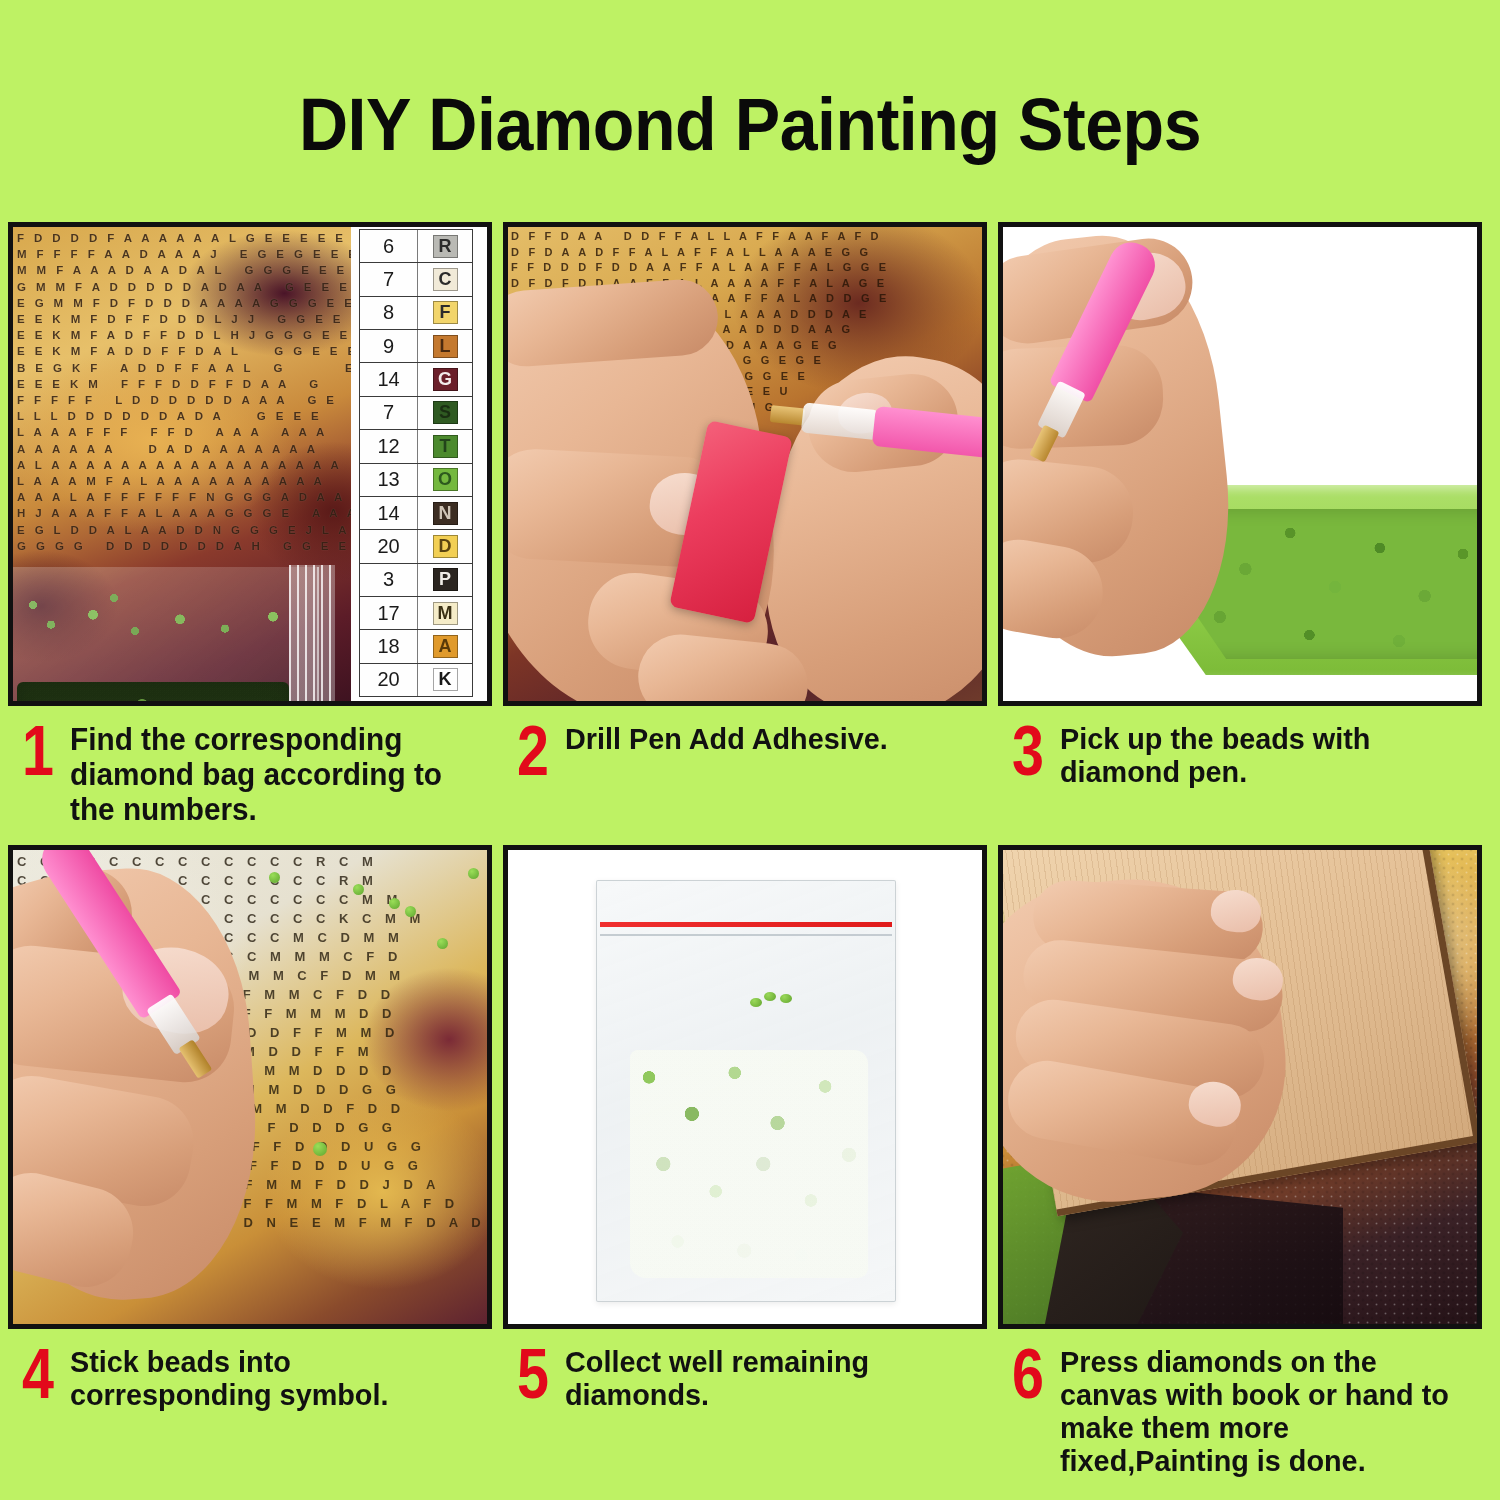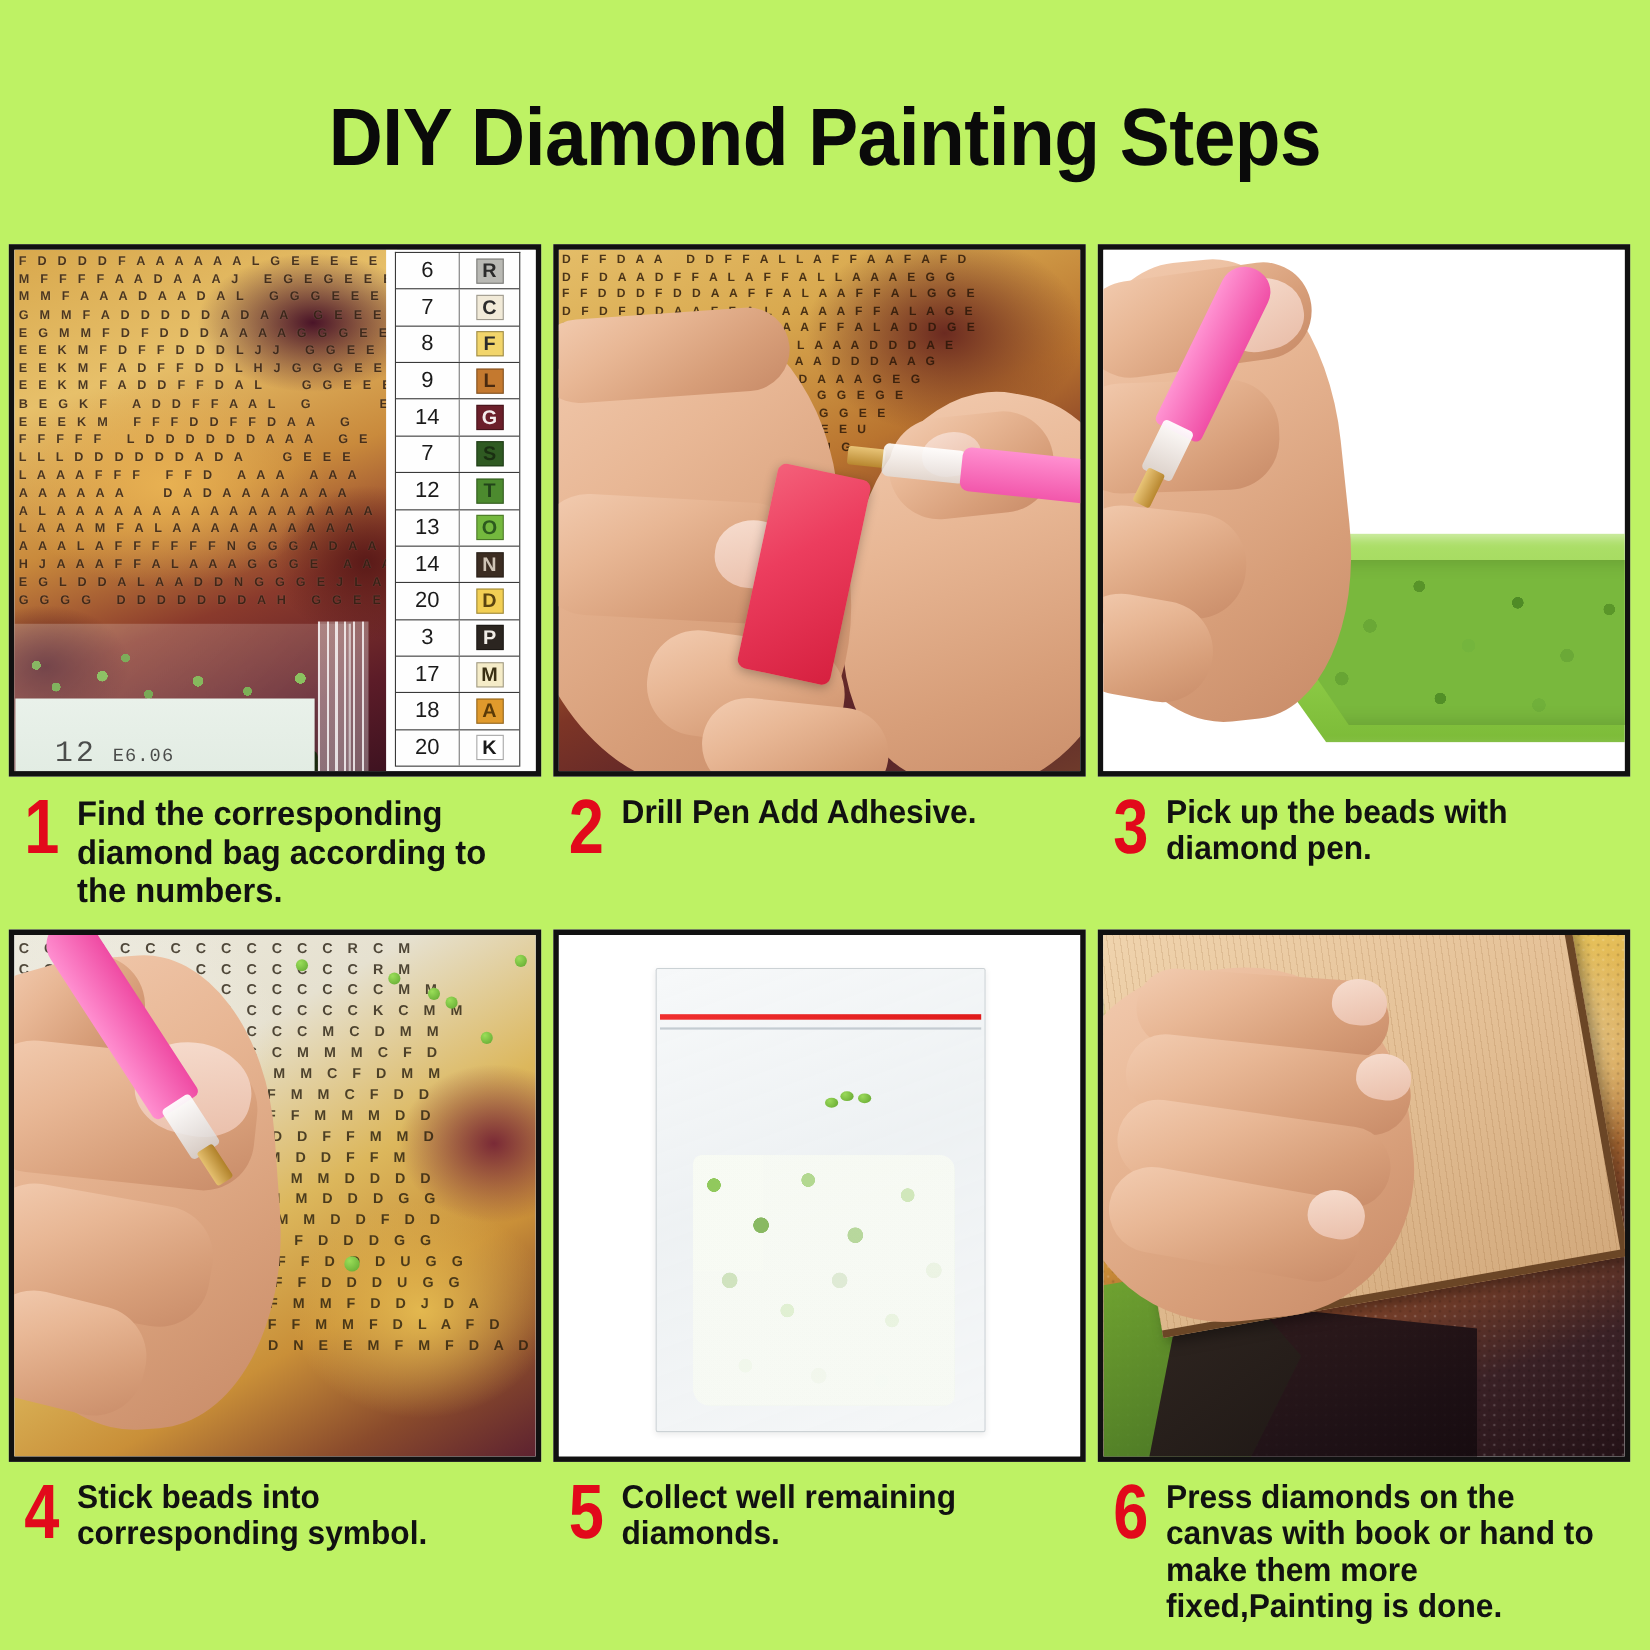--- a/index.html
+++ b/index.html
@@ -424,25 +424,20 @@
 L A A A M F A L A A A A A A A A A A
 A A A L A F F F F F F N G G G A D A A L
 H J A A A F F A L A A A G G G E   A A A L
 E G L D D A L A A D D N G G G E J L A L A
 G G G G   D D D D D D D A H   G G E E A A A J</div>
             </div>
             <div class="p1-beads-top"></div>
             <div class="p1-bag"></div>
             <div class="p1-beadmass"></div>
             <div class="p1-seal"></div>
-            <div class="p1-label">
-              <div class="p1-labeltext">
-                <span>12</span><small>E6.06</small>
-              </div>
-            </div>
             <div class="legend">
               <div class="legend-table" id="legendTable">
                   <div class="lrow">
                     <div class="lnum">6</div>
                     <div class="lsym">
                       <span style="background: rgb(185, 185, 180); color: rgb(43, 43, 43);">R</span>
                     </div>
                   </div>
                   <div class="lrow">
                     <div class="lnum">7</div>

